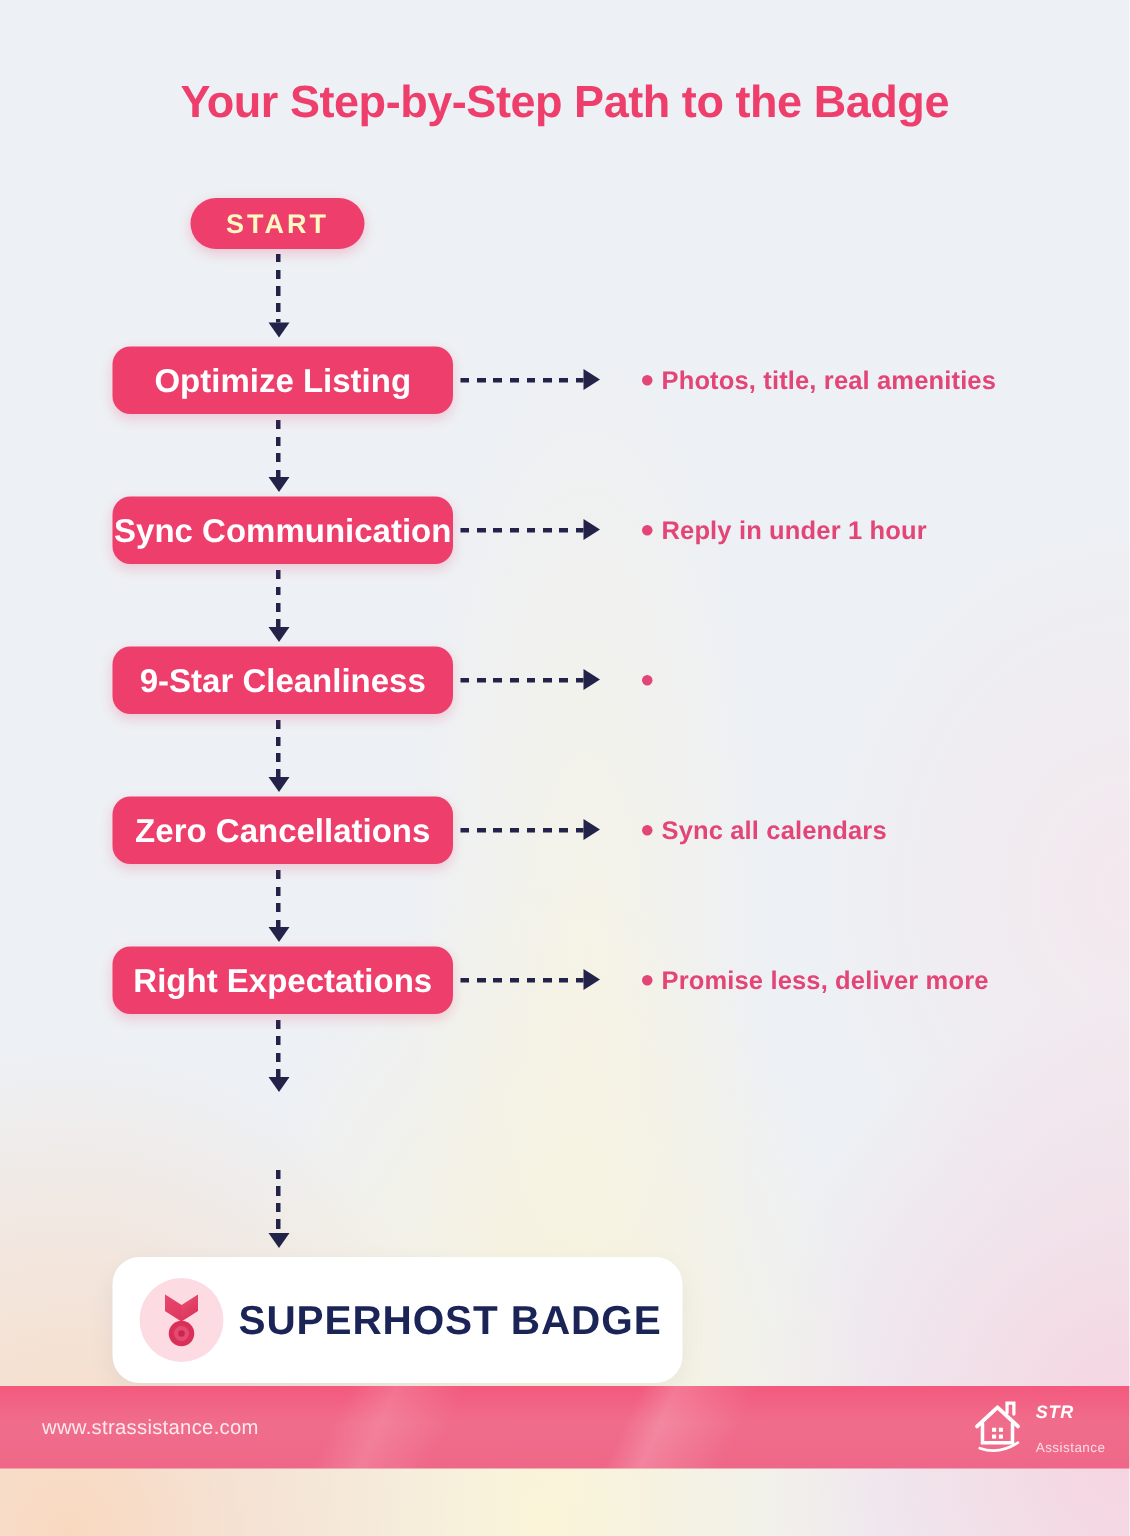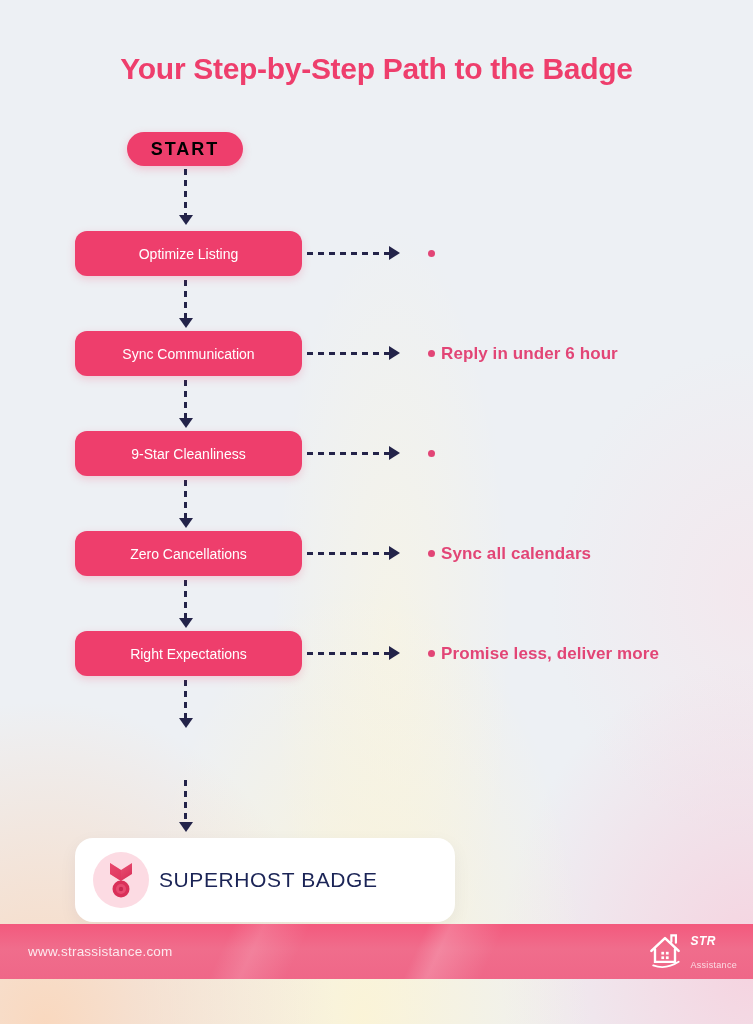--- a/index.html
+++ b/index.html
@@ -26,30 +26,30 @@
   }
   .title{
     position:absolute;top:52px;left:0;width:100%;
     text-align:center;font-size:30px;font-weight:800;
     color:var(--pink);letter-spacing:-0.3px;
   }
   .start-pill{
     position:absolute;left:127px;top:132px;width:116px;height:34px;
     background:var(--pink);border-radius:17px;
     display:flex;align-items:center;justify-content:center;
-    color:#000000;font-size:18px;font-weight:700;letter-spacing:2px;
+    color:#fef9c3;font-size:18px;font-weight:700;letter-spacing:2px;
     box-shadow:0 3px 8px rgba(238,62,108,.25);
   }
   .step-row{position:absolute;left:0;width:753px;height:45px;}
   .r0{top:231px}.r1{top:331px}.r2{top:431px}.r3{top:531px}.r4{top:631px}.r5{top:731px}
   .step-box{
     position:absolute;left:75px;top:0;width:227px;height:45px;
     background:var(--pink);border-radius:12px;
     display:flex;align-items:center;justify-content:center;
-    color:#fff;font-size:14px;font-weight:400;
+    color:#fff;font-size:22px;font-weight:700;
     box-shadow:0 3px 8px rgba(238,62,108,.22);
   }
   .hdash{
     position:absolute;left:307px;top:21px;width:82px;height:3px;
     background:repeating-linear-gradient(90deg,var(--navy) 0 6px,transparent 6px 11px);
   }
   .head-right{
     position:absolute;left:389px;top:15px;width:0;height:0;
     border-top:7px solid transparent;border-bottom:7px solid transparent;
     border-left:11px solid var(--navy);
@@ -86,21 +86,21 @@
     display:flex;align-items:center;
   }
   .medal-wrap{
     position:absolute;left:18px;top:14px;width:56px;height:56px;
     border-radius:50%;background:#fcdbe3;
     display:flex;align-items:center;justify-content:center;
   }
   .badge-label{
     position:absolute;left:84px;top:0;height:84px;
     display:flex;align-items:center;
-    color:var(--badge-navy);font-size:21px;font-weight:400;letter-spacing:0.6px;
+    color:var(--badge-navy);font-size:27px;font-weight:700;letter-spacing:0.6px;
   }
   .footer{
     position:absolute;left:0;top:924px;width:753px;height:55px;
     background:
       linear-gradient(115deg, rgba(255,255,255,0) 30%, rgba(255,255,255,.14) 34%, rgba(255,255,255,0) 40%),
       linear-gradient(115deg, rgba(255,255,255,0) 55%, rgba(255,255,255,.18) 58%, rgba(255,255,255,0) 65%),
       linear-gradient(180deg,#f3597d 0%,#f06d8c 45%,#ef6788 100%);
   }
   .footer-site{
     position:absolute;left:28px;top:0;height:55px;
@@ -137,27 +137,28 @@
   <div class="vdash c5"></div>
   <div class="head-down h5"></div>
   <div class="vdash c6"></div>
   <div class="head-down h6"></div>
 
   <div class="step-row r0">
     <div class="step-box">Optimize Listing</div>
     <div class="hdash"></div>
     <div class="head-right"></div>
     <div class="bullet"></div>
+    <div class="note">Photos, title, real amenities</div>
   </div>
   <div class="step-row r1">
     <div class="step-box">Sync Communication</div>
     <div class="hdash"></div>
     <div class="head-right"></div>
     <div class="bullet"></div>
-    <div class="note">Reply in under 6 hour</div>
+    <div class="note">Reply in under 1 hour</div>
   </div>
   <div class="step-row r2">
     <div class="step-box">9-Star Cleanliness</div>
     <div class="hdash"></div>
     <div class="head-right"></div>
     <div class="bullet"></div>
   </div>
   <div class="step-row r4">
     <div class="step-box">Right Expectations</div>
     <div class="hdash"></div>

